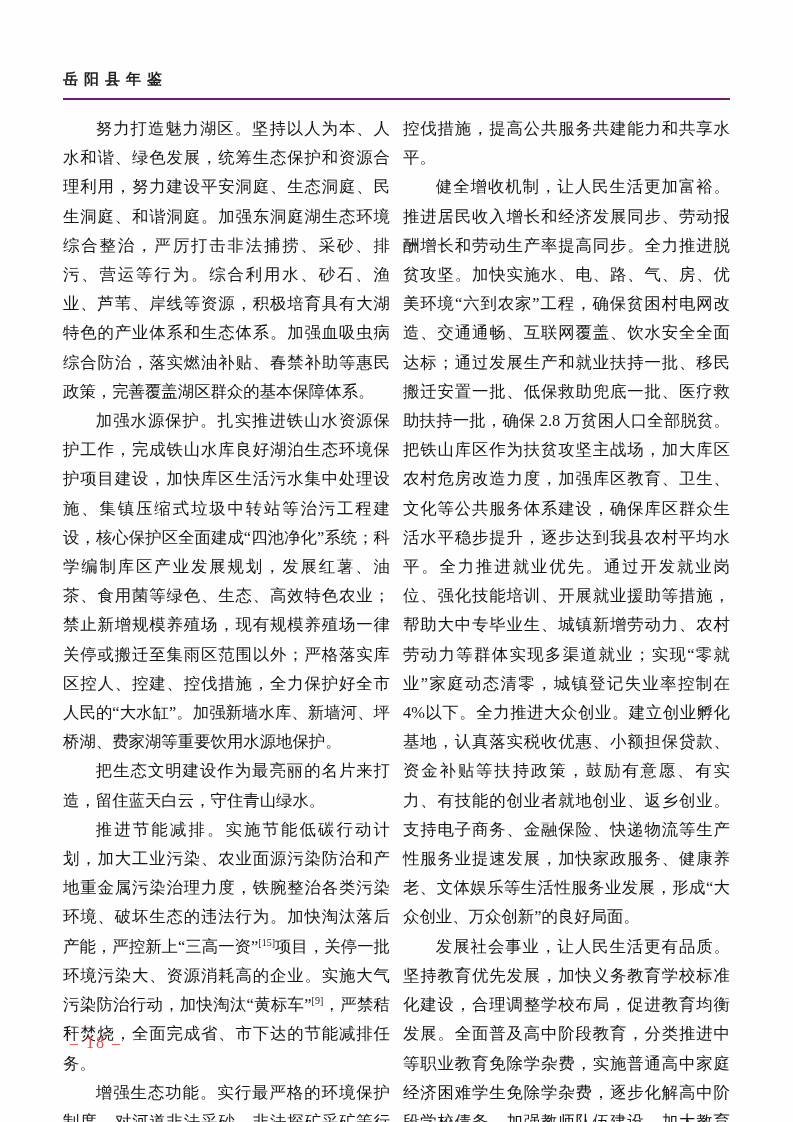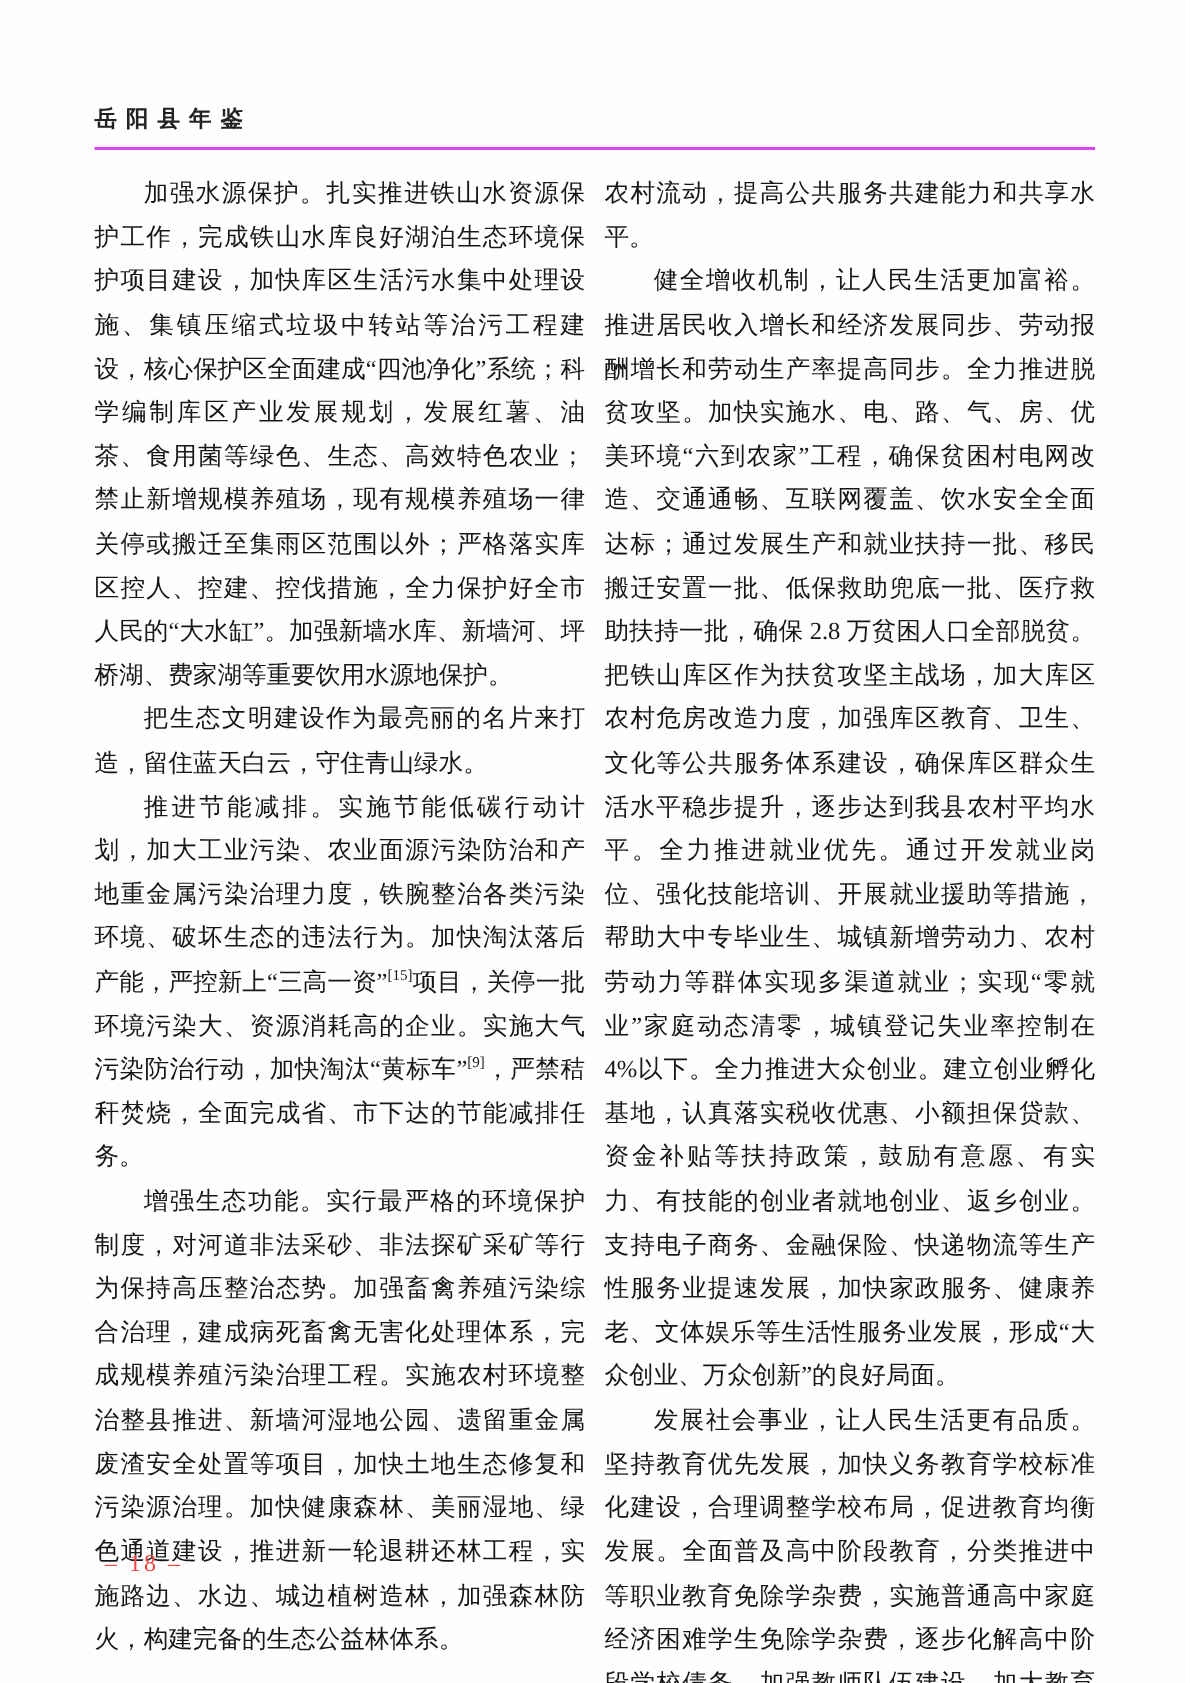--- a/index.html
+++ b/index.html
@@ -20,21 +20,21 @@
     top: 70px;
     width: 667px;
   }
   .running-head {
     font-family: "Liberation Sans", "DejaVu Sans", sans-serif;
     font-weight: bold;
     font-size: 15px;
     letter-spacing: 6px;
     color: #222;
     padding-bottom: 9px;
-    border-bottom: 2px solid #d946ef;
+    border-bottom: 2px solid #701a75;
   }
   .columns {
     display: flex;
     gap: 13px;
     margin-top: 14px;
   }
   .col {
     width: 327px;
     font-size: 16.4px;
     line-height: 29.2px;
@@ -67,29 +67,30 @@
 <body>
 
 <div class="page">
   <div class="page-inner">
 
     <div class="running-head">岳阳县年鉴</div>
 
     <div class="columns">
 
       <div class="col">
+        <p class="para">努力打造魅力湖区。坚持以人为本、人水和谐、绿色发展，统筹生态保护和资源合理利用，努力建设平安洞庭、生态洞庭、民生洞庭、和谐洞庭。加强东洞庭湖生态环境综合整治，严厉打击非法捕捞、采砂、排污、营运等行为。综合利用水、砂石、渔业、芦苇、岸线等资源，积极培育具有大湖特色的产业体系和生态体系。加强血吸虫病综合防治，落实燃油补贴、春禁补助等惠民政策，完善覆盖湖区群众的基本保障体系。</p>
         <p class="para">加强水源保护。扎实推进铁山水资源保护工作，完成铁山水库良好湖泊生态环境保护项目建设，加快库区生活污水集中处理设施、集镇压缩式垃圾中转站等治污工程建设，核心保护区全面建成“四池净化”系统；科学编制库区产业发展规划，发展红薯、油茶、食用菌等绿色、生态、高效特色农业；禁止新增规模养殖场，现有规模养殖场一律关停或搬迁至集雨区范围以外；严格落实库区控人、控建、控伐措施，全力保护好全市人民的“大水缸”。加强新墙水库、新墙河、坪桥湖、费家湖等重要饮用水源地保护。</p>
         <p class="para">把生态文明建设作为最亮丽的名片来打造，留住蓝天白云，守住青山绿水。</p>
         <p class="para"><span>推进节能减排。实施节能低碳行动计划，加大工业污染、农业面源污染防治和产地重金属污染治理力度，铁腕整治各类污染环境、破坏生态的违法行为。加快淘汰落后产能，严控新上“三高一资”</span><sup class="fnref">[15]</sup><span>项目，关停一批环境污染大、资源消耗高的企业。实施大气污染防治行动，加快淘汰“黄标车”</span><sup class="fnref">[9]</sup><span>，严禁秸秆焚烧，全面完成省、市下达的节能减排任务。</span></p>
         <p class="para">增强生态功能。实行最严格的环境保护制度，对河道非法采砂、非法探矿采矿等行为保持高压整治态势。加强畜禽养殖污染综合治理，建成病死畜禽无害化处理体系，完成规模养殖污染治理工程。实施农村环境整治整县推进、新墙河湿地公园、遗留重金属废渣安全处置等项目，加快土地生态修复和污染源治理。加快健康森林、美丽湿地、绿色通道建设，推进新一轮退耕还林工程，实施路边、水边、城边植树造林，加强森林防火，构建完备的生态公益林体系。</p>
 
       </div>
 
       <div class="col">
-        <p class="para cont">农村流动，提高公共服务共建能力和共享水平。</p>
+        <p class="para cont">控伐措施，提高公共服务共建能力和共享水平。</p>
         <p class="para">健全增收机制，让人民生活更加富裕。推进居民收入增长和经济发展同步、劳动报酬增长和劳动生产率提高同步。全力推进脱贫攻坚。加快实施水、电、路、气、房、优美环境“六到农家”工程，确保贫困村电网改造、交通通畅、互联网覆盖、饮水安全全面达标；通过发展生产和就业扶持一批、移民搬迁安置一批、低保救助兜底一批、医疗救助扶持一批，确保 2.8 万贫困人口全部脱贫。把铁山库区作为扶贫攻坚主战场，加大库区农村危房改造力度，加强库区教育、卫生、文化等公共服务体系建设，确保库区群众生活水平稳步提升，逐步达到我县农村平均水平。全力推进就业优先。通过开发就业岗位、强化技能培训、开展就业援助等措施，帮助大中专毕业生、城镇新增劳动力、农村劳动力等群体实现多渠道就业；实现“零就业”家庭动态清零，城镇登记失业率控制在 4%以下。全力推进大众创业。建立创业孵化基地，认真落实税收优惠、小额担保贷款、资金补贴等扶持政策，鼓励有意愿、有实力、有技能的创业者就地创业、返乡创业。支持电子商务、金融保险、快递物流等生产性服务业提速发展，加快家政服务、健康养老、文体娱乐等生活性服务业发展，形成“大众创业、万众创新”的良好局面。</p>
         <p class="para">发展社会事业，让人民生活更有品质。坚持教育优先发展，加快义务教育学校标准化建设，合理调整学校布局，促进教育均衡发展。全面普及高中阶段教育，分类推进中等职业教育免除学杂费，实施普通高中家庭经济困难学生免除学杂费，逐步化解高中阶段学校债务。加强教师队伍建设。加大教育资助力度，让每一位孩子都上得起学。着力建设“健康岳阳县”，进一步推进县公立医院改革，完成县级医院和乡镇卫生院标准化建设，建立全科医生制度，实现居民健康“一卡通”，大力发展中医药业。依法组织实施全面两孩政策，着力提高计划生育服务管理水平。加快构建现代公共文化服务体系，完成县城综合文化体育设施建设，实施农村文化标准化工程，扶持优秀文化产品创造，倡导全民阅读，建设“书香岳阳县”。推进全民健身，提高体育公共服务水平。</p>
 
       </div>
 
     </div>
   </div>
 
   <div class="page-number">– 18 –</div>
 </div>

